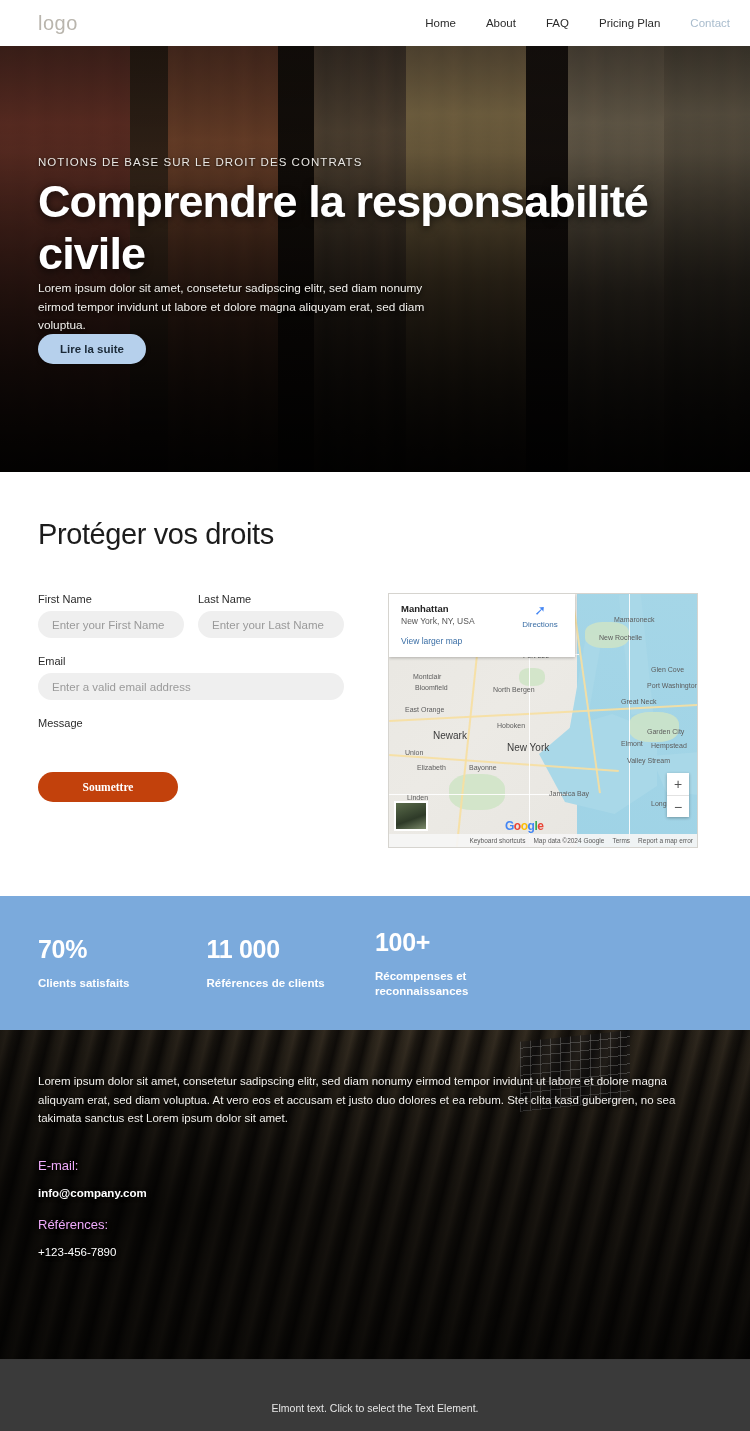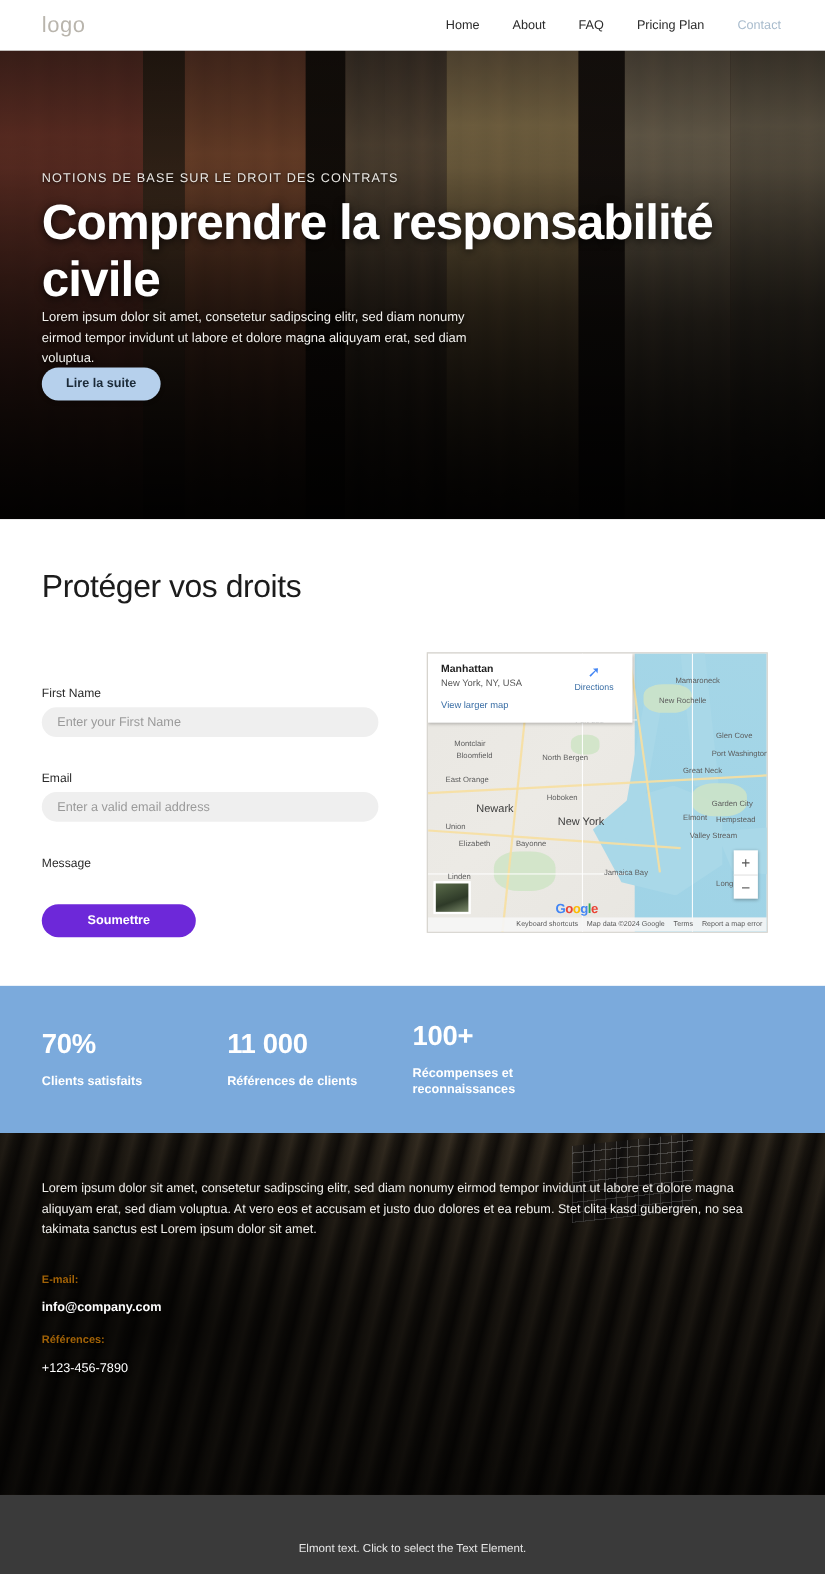--- a/index.html
+++ b/index.html
@@ -10,21 +10,21 @@
   }
   body { width: 750px; height: 1431px; overflow: hidden; }
 
   
   .header {
     height: 46px;
     background: #ffffff;
     display: flex;
     align-items: center;
     justify-content: space-between;
-    padding: 0 40px 0 38px;
+    padding: 0 20px 0 38px;
     position: relative;
     z-index: 10;
   }
   .logo {
     font-size: 20px;
     color: #b9b5ad;
     letter-spacing: 0.5px;
     font-weight: 400;
   }
   .nav {
@@ -149,21 +149,20 @@
   .form-col { width: 306px; }
   .map-col { width: 310px; }
   .row2 { display: flex; gap: 14px; margin-bottom: 17px; }
   .field { flex: 1; }
   .field-label {
     display: block;
     font-size: 11px;
     color: #2b2b2b;
     margin-bottom: 6px;
     font-weight: 400;
-    margin-top: 32px;
   }
   .inp {
     width: 100%;
     background: #efefef;
     border: none;
     border-radius: 14px;
     padding: 8px 14px;
     font-size: 11.5px;
     color: #9a9a9a;
     font-family: "Liberation Sans", sans-serif;
@@ -180,29 +179,29 @@
     border-radius: 14px;
     padding: 9px 14px;
     font-size: 11.5px;
     color: #9a9a9a;
     font-family: "Liberation Sans", sans-serif;
     outline: none;
     resize: vertical;
   }
   .ta::placeholder { color: #9a9a9a; }
   .submit-btn {
-    margin-top: 14px;
-    background: #6d28d9;
+    margin-top: 26px;
+    background: #c2410c;
     color: #ffffff;
     border: none;
     border-radius: 16px;
     padding: 9px 34px;
     font-size: 11.5px;
     font-weight: 700;
-    font-family: Liberation Sans, sans-serif;
+    font-family: Liberation Serif, serif;
     cursor: pointer;
     width: 140px;
   }
 
   
   .map {
     position: relative;
     width: 310px;
     height: 255px;
     background: #e8e6e1;
@@ -386,23 +385,23 @@
   }
   .contact-para {
     font-size: 11.5px;
     line-height: 1.62;
     color: #f1efeb;
     width: 676px;
     margin-bottom: 30px;
     text-shadow: 0 1px 4px rgba(0,0,0,.9);
   }
   .contact-h {
-    font-size: 10px;
-    font-weight: 700;
-    color: #a16207;
+    font-size: 13px;
+    font-weight: 400;
+    color: #f0abfc;
     margin-bottom: 14px;
     text-shadow: 0 1px 4px rgba(0,0,0,.9);
   }
   .contact-v {
     font-size: 11.5px;
     color: #ffffff;
     margin-bottom: 18px;
     text-shadow: 0 1px 4px rgba(0,0,0,.9);
   }
   .contact-v.bold { font-weight: 700; }
@@ -457,20 +456,24 @@
 
 <section class="form-section">
   <h2 class="section-title">Protéger vos droits</h2>
   <div class="form-wrap">
 
     <div class="form-col">
       <div class="row2">
         <div class="field">
           <label class="field-label">First Name</label>
           <input class="inp" type="text" placeholder="Enter your First Name" style="">
+        </div>
+        <div class="field">
+          <label class="field-label">Last Name</label>
+          <input class="inp" type="text" placeholder="Enter your Last Name" style="">
         </div>
       </div>
 
       <div class="field-full">
         <label class="field-label">Email</label>
         <input class="inp" type="email" placeholder="Enter a valid email address" style="">
       </div>
 
       <div class="field-full">
         <label class="field-label">Message</label>

